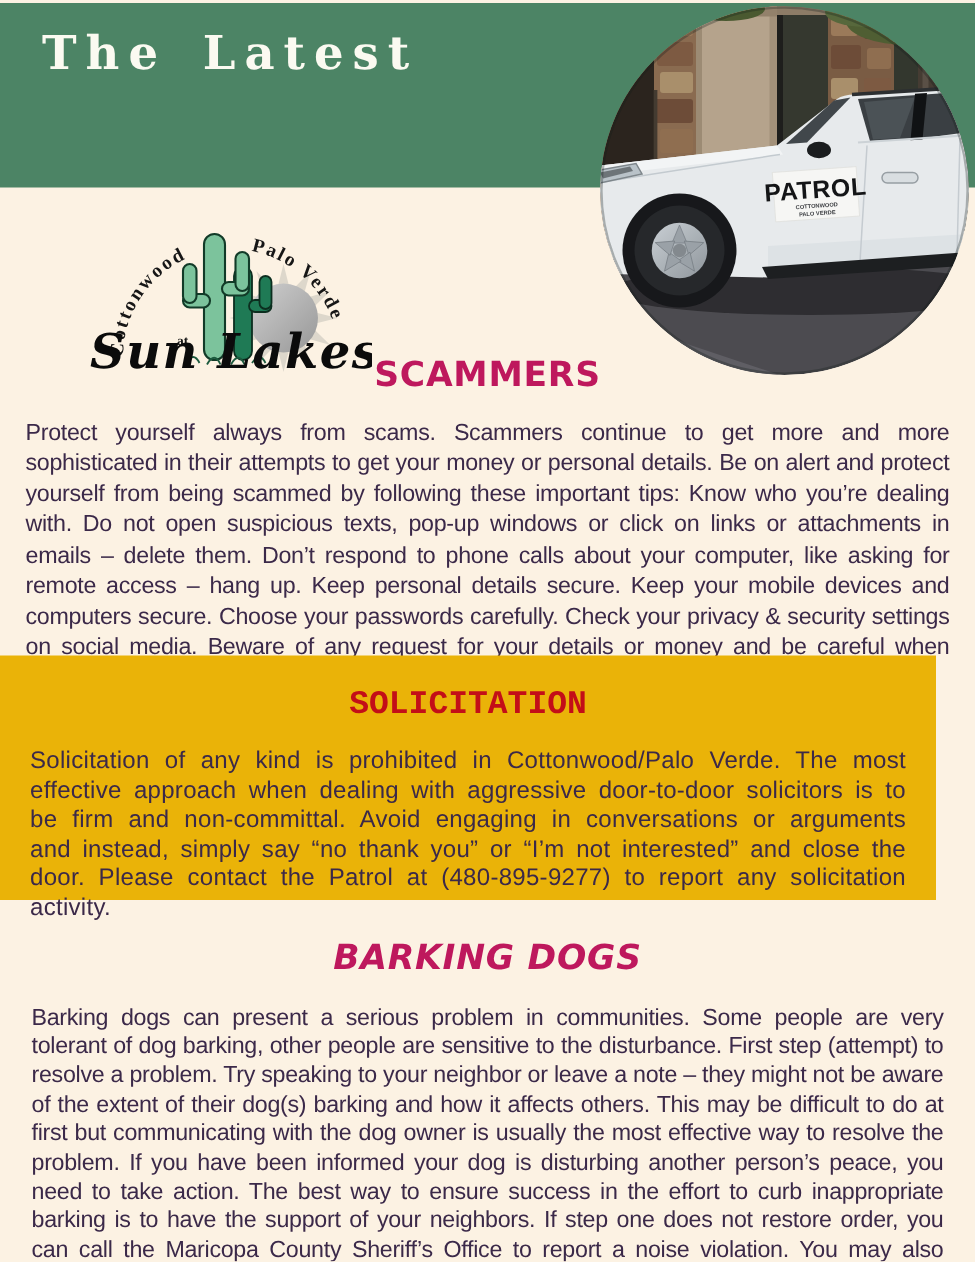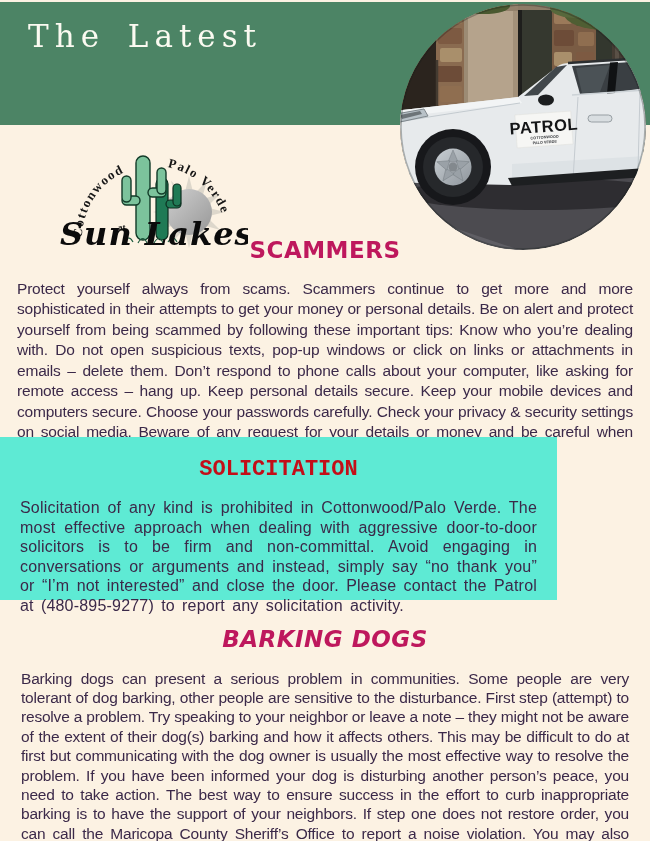--- a/index.html
+++ b/index.html
@@ -8,21 +8,21 @@
     position:relative; width:650px; height:841px; overflow:hidden;
     background:#fcf2e3; font-family:"Liberation Sans", sans-serif;
   }
   
   .header-band {
     position:absolute; left:0; top:2px; width:650px; height:123px;
     background:#4c8465;
   }
   .newsletter-title {
     position:absolute; left:28px; top:13px;
-    font-family:"DejaVu Serif", serif; font-weight:normal;
+    font-family:"DejaVu Serif", serif; font-weight:bold;
     font-size:31px; line-height:47px; letter-spacing:6px; word-spacing:7px;
     color:#fbfaf1; white-space:nowrap;
   }
   .newsletter-title span { display:block; }
   
   .photo-circle {
     position:absolute; left:400px; top:4px; width:246px; height:246px;
     border-radius:50%; overflow:hidden;
   }
   .photo-circle svg { display:block; }
@@ -44,22 +44,22 @@
   #scammers-body {
     top:263px; left:17px; width:616px;
     font-size:15.5px; line-height:20.5px; letter-spacing:-0.2px;
   }
   #barking-body {
     top:653px; left:21px; width:608px;
     font-size:15.5px; line-height:19.4px; letter-spacing:-0.2px;
   }
   
   .solicitation-band {
-    position:absolute; left:0; top:437px; width:557px; height:163px;
-    background:#5eead4;
+    position:absolute; left:0; top:437px; width:624px; height:163px;
+    background:#eab308;
   }
   .solicitation-band h2 {
     margin:21px 0 5px; text-align:center;
     font-family:"Liberation Mono", monospace; font-weight:bold;
     font-size:22px; line-height:24px; letter-spacing:0px; color:#c30e18;
   }
   .solicitation-band .body-text {
     position:static; padding:0 20px;
     font-size:16px; line-height:19.5px; letter-spacing:0.2px; word-spacing:2.5px;
   }

